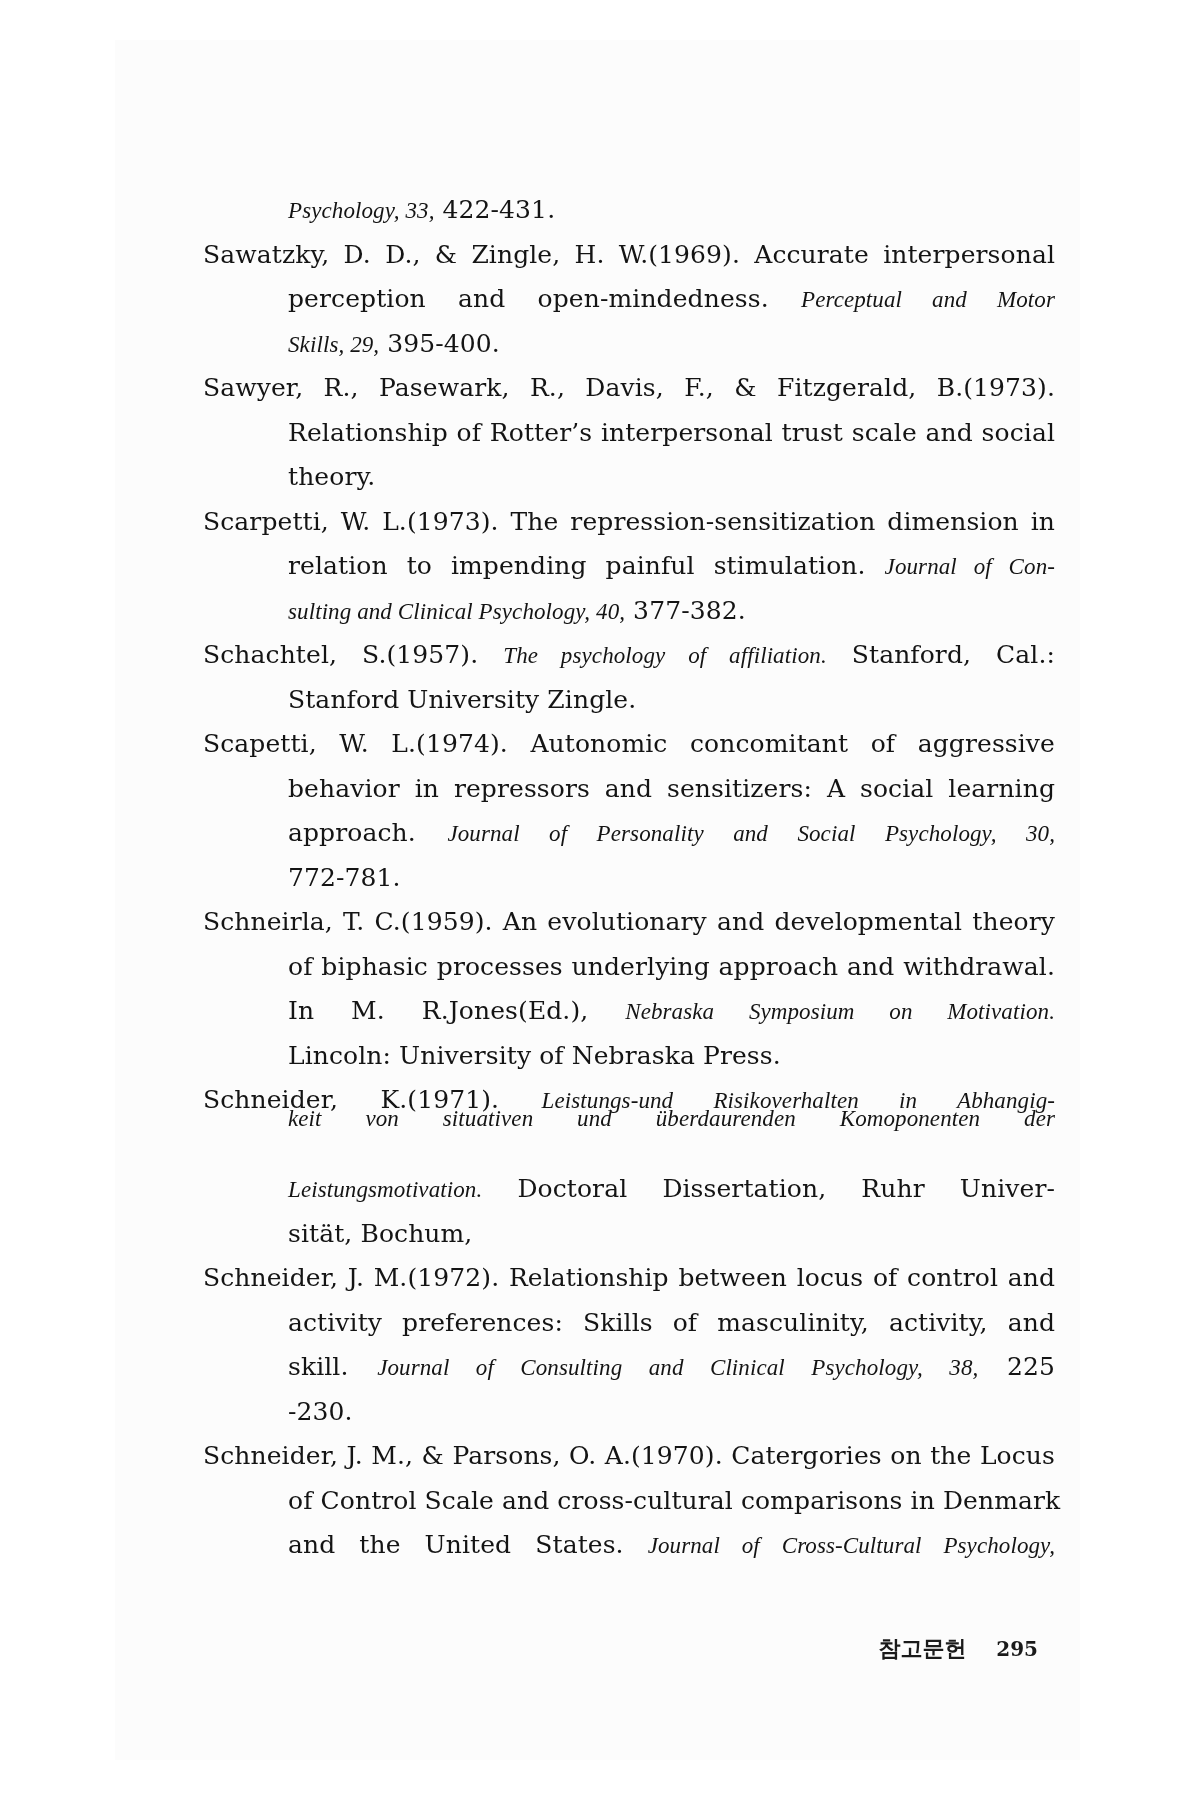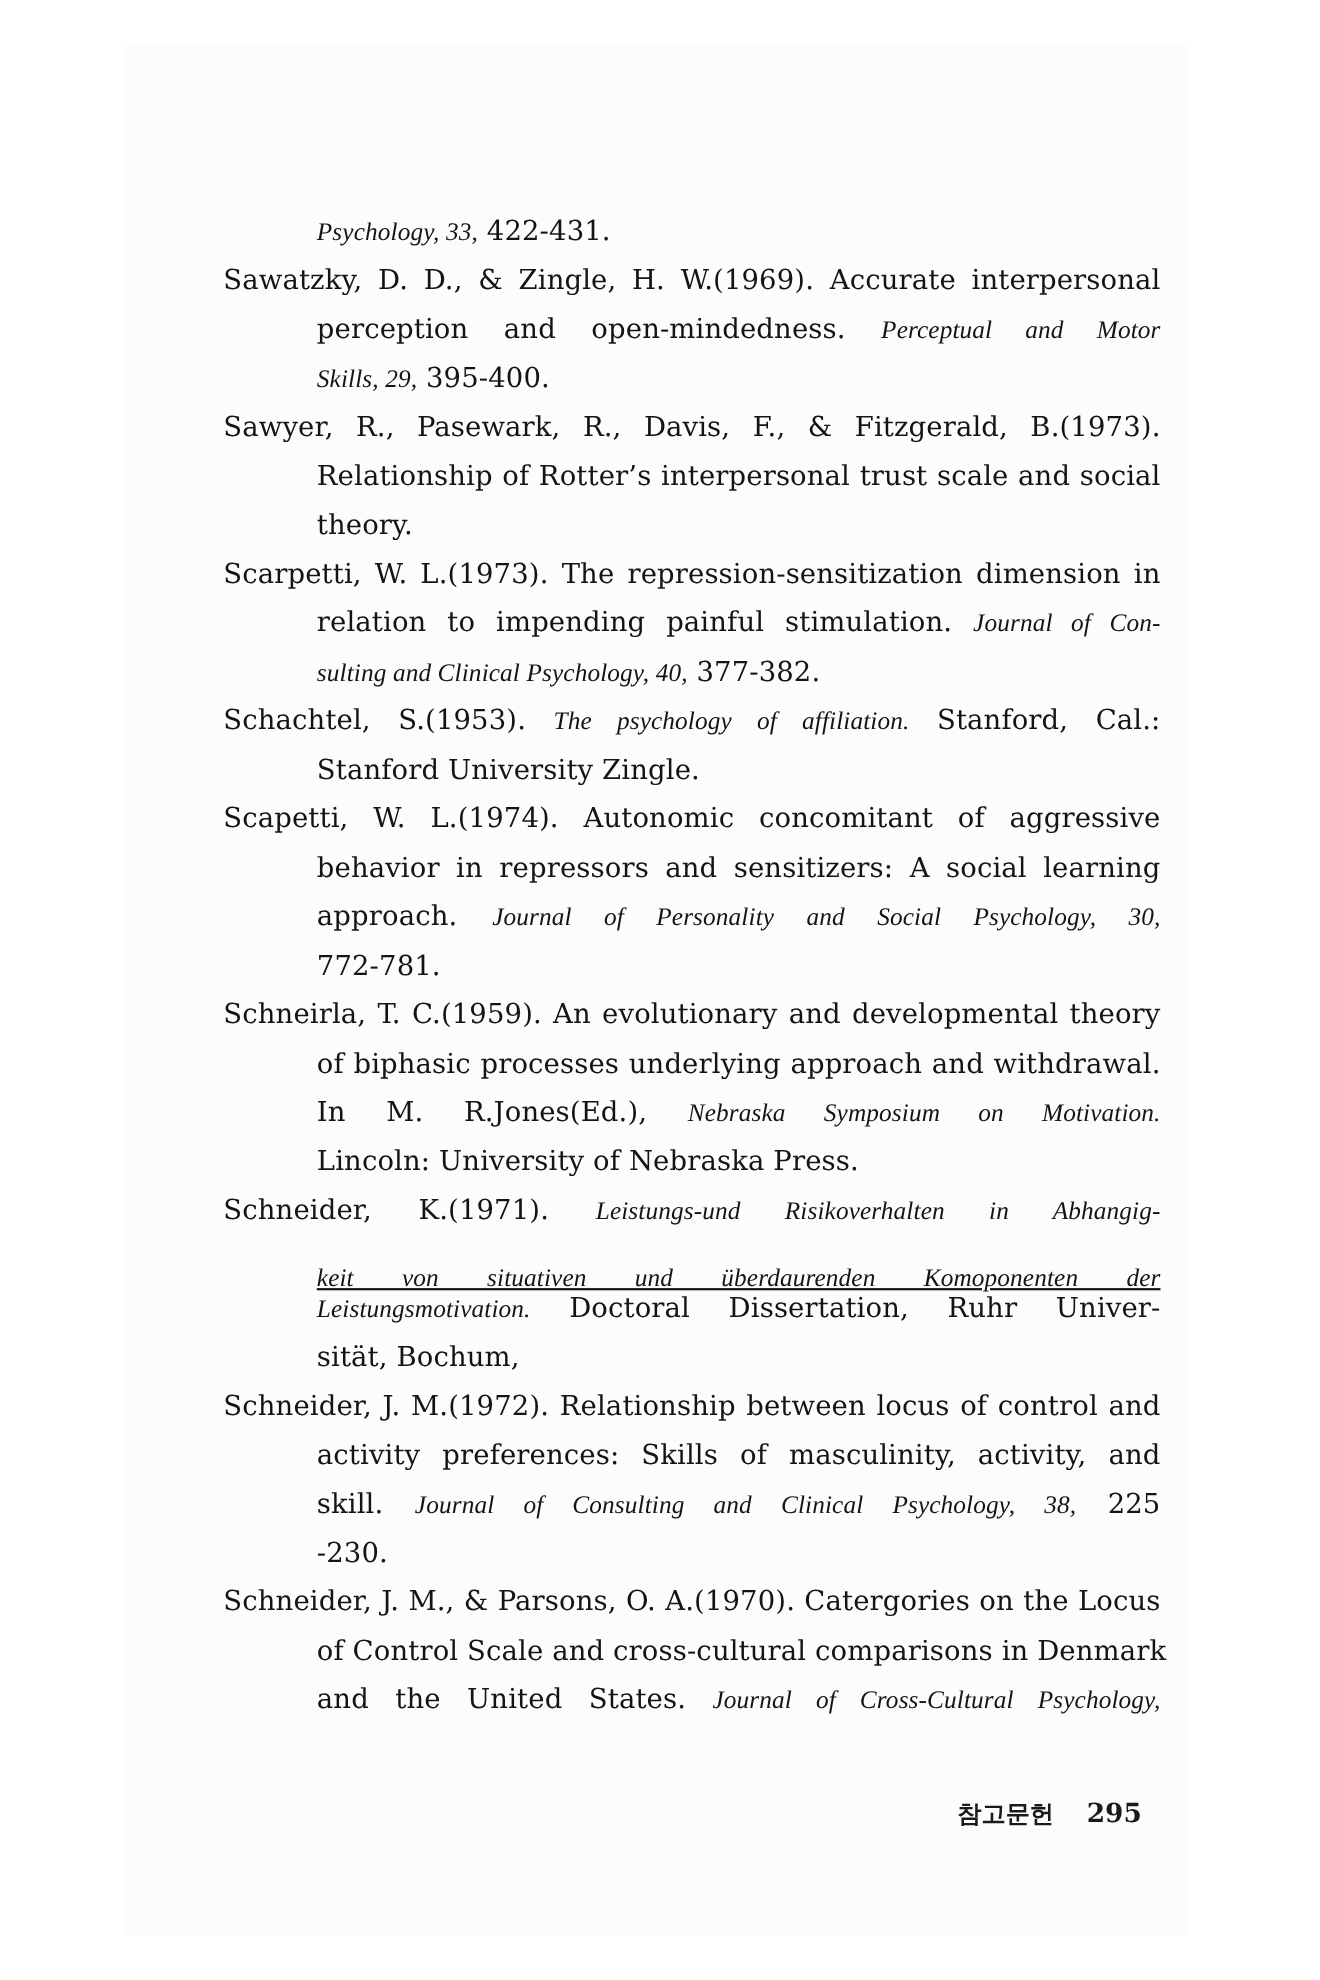--- a/index.html
+++ b/index.html
@@ -54,51 +54,51 @@
     white-space: nowrap;
   }
   .footer .section {
     font-family: "DejaVu Sans", sans-serif;
     letter-spacing: 0px;
     margin-right: 22px;
   }
   .footer .pageno {
     font-family: "DejaVu Serif", serif;
     font-weight: bold;
-    font-size: 24px;
+    font-size: 20px;
   }
 </style>
 </head>
 <body>
 
 <div class="scan"></div>
 
 <div class="refs" id="refs">
     <div class="line cont last" style="top: 188px;"><span class="it">Psychology, 33,</span><span> 422-431.</span></div>
     <div class="line first" style="top: 232.5px;"><span>Sawatzky, D. D., &amp; Zingle, H. W.(1969). Accurate interpersonal</span></div>
     <div class="line cont" style="top: 277px;"><span>perception and open-mindedness. </span><span class="it">Perceptual and Motor</span></div>
     <div class="line cont last" style="top: 321.5px;"><span class="it">Skills, 29,</span><span> 395-400.</span></div>
     <div class="line first" style="top: 366px;"><span>Sawyer, R., Pasewark, R., Davis, F., &amp; Fitzgerald, B.(1973).</span></div>
     <div class="line cont" style="top: 410.5px;"><span>Relationship of Rotter’s interpersonal trust scale and social</span></div>
     <div class="line cont last" style="top: 455px;"><span>theory.</span></div>
     <div class="line first" style="top: 499.5px;"><span>Scarpetti, W. L.(1973). The repression-sensitization dimension in</span></div>
     <div class="line cont" style="top: 544px;"><span>relation to impending painful stimulation. </span><span class="it">Journal of Con-</span></div>
     <div class="line cont last" style="top: 588.5px;"><span class="it">sulting and Clinical Psychology, 40,</span><span> 377-382.</span></div>
-    <div class="line first" style="top: 633px;"><span>Schachtel, S.(1953). </span><span class="it">The psychology of affiliation.</span><span> Stanford, Cal.:</span></div>
+    <div class="line first" style="top: 633px;"><span>Schachtel, S.(1957). </span><span class="it">The psychology of affiliation.</span><span> Stanford, Cal.:</span></div>
     <div class="line cont last" style="top: 677.5px;"><span>Stanford University Zingle.</span></div>
     <div class="line first" style="top: 722px;"><span>Scapetti, W. L.(1974). Autonomic concomitant of aggressive</span></div>
     <div class="line cont" style="top: 766.5px;"><span>behavior in repressors and sensitizers: A social learning</span></div>
     <div class="line cont" style="top: 811px;"><span>approach. </span><span class="it">Journal of Personality and Social Psychology, 30,</span></div>
     <div class="line cont last" style="top: 855.5px;"><span>772-781.</span></div>
     <div class="line first" style="top: 900px;"><span>Schneirla, T. C.(1959). An evolutionary and developmental theory</span></div>
     <div class="line cont" style="top: 944.5px;"><span>of biphasic processes underlying approach and withdrawal.</span></div>
     <div class="line cont" style="top: 989px;"><span>In M. R.Jones(Ed.), </span><span class="it">Nebraska Symposium on Motivation.</span></div>
     <div class="line cont last" style="top: 1033.5px;"><span>Lincoln: University of Nebraska Press.</span></div>
     <div class="line first" style="top: 1078px;"><span>Schneider, K.(1971). </span><span class="it">Leistungs-und Risikoverhalten in Abhangig-</span></div>
-    <div class="line cont" style="top: 1139px; text-decoration: underline;"><span class="it">keit von situativen und überdaurenden Komoponenten der</span></div>
+    <div class="line cont" style="top: 1096px;"><span class="it">keit von situativen und überdaurenden Komoponenten der</span></div>
     <div class="line cont" style="top: 1167px;"><span class="it">Leistungsmotivation.</span><span> Doctoral Dissertation, Ruhr Univer-</span></div>
     <div class="line cont last" style="top: 1211.5px;"><span>sität, Bochum,</span></div>
     <div class="line first" style="top: 1256px;"><span>Schneider, J. M.(1972). Relationship between locus of control and</span></div>
     <div class="line cont" style="top: 1300.5px;"><span>activity preferences: Skills of masculinity, activity, and</span></div>
     <div class="line cont" style="top: 1345px;"><span>skill. </span><span class="it">Journal of Consulting and Clinical Psychology, 38,</span><span> 225</span></div>
     <div class="line cont last" style="top: 1389.5px;"><span>-230.</span></div>
     <div class="line first" style="top: 1434px;"><span>Schneider, J. M., &amp; Parsons, O. A.(1970). Catergories on the Locus</span></div>
     <div class="line cont" style="top: 1478.5px;"><span>of Control Scale and cross-cultural comparisons in Denmark</span></div>
     <div class="line cont" style="top: 1523px;"><span>and the United States. </span><span class="it">Journal of Cross-Cultural Psychology,</span></div>
   </div>

